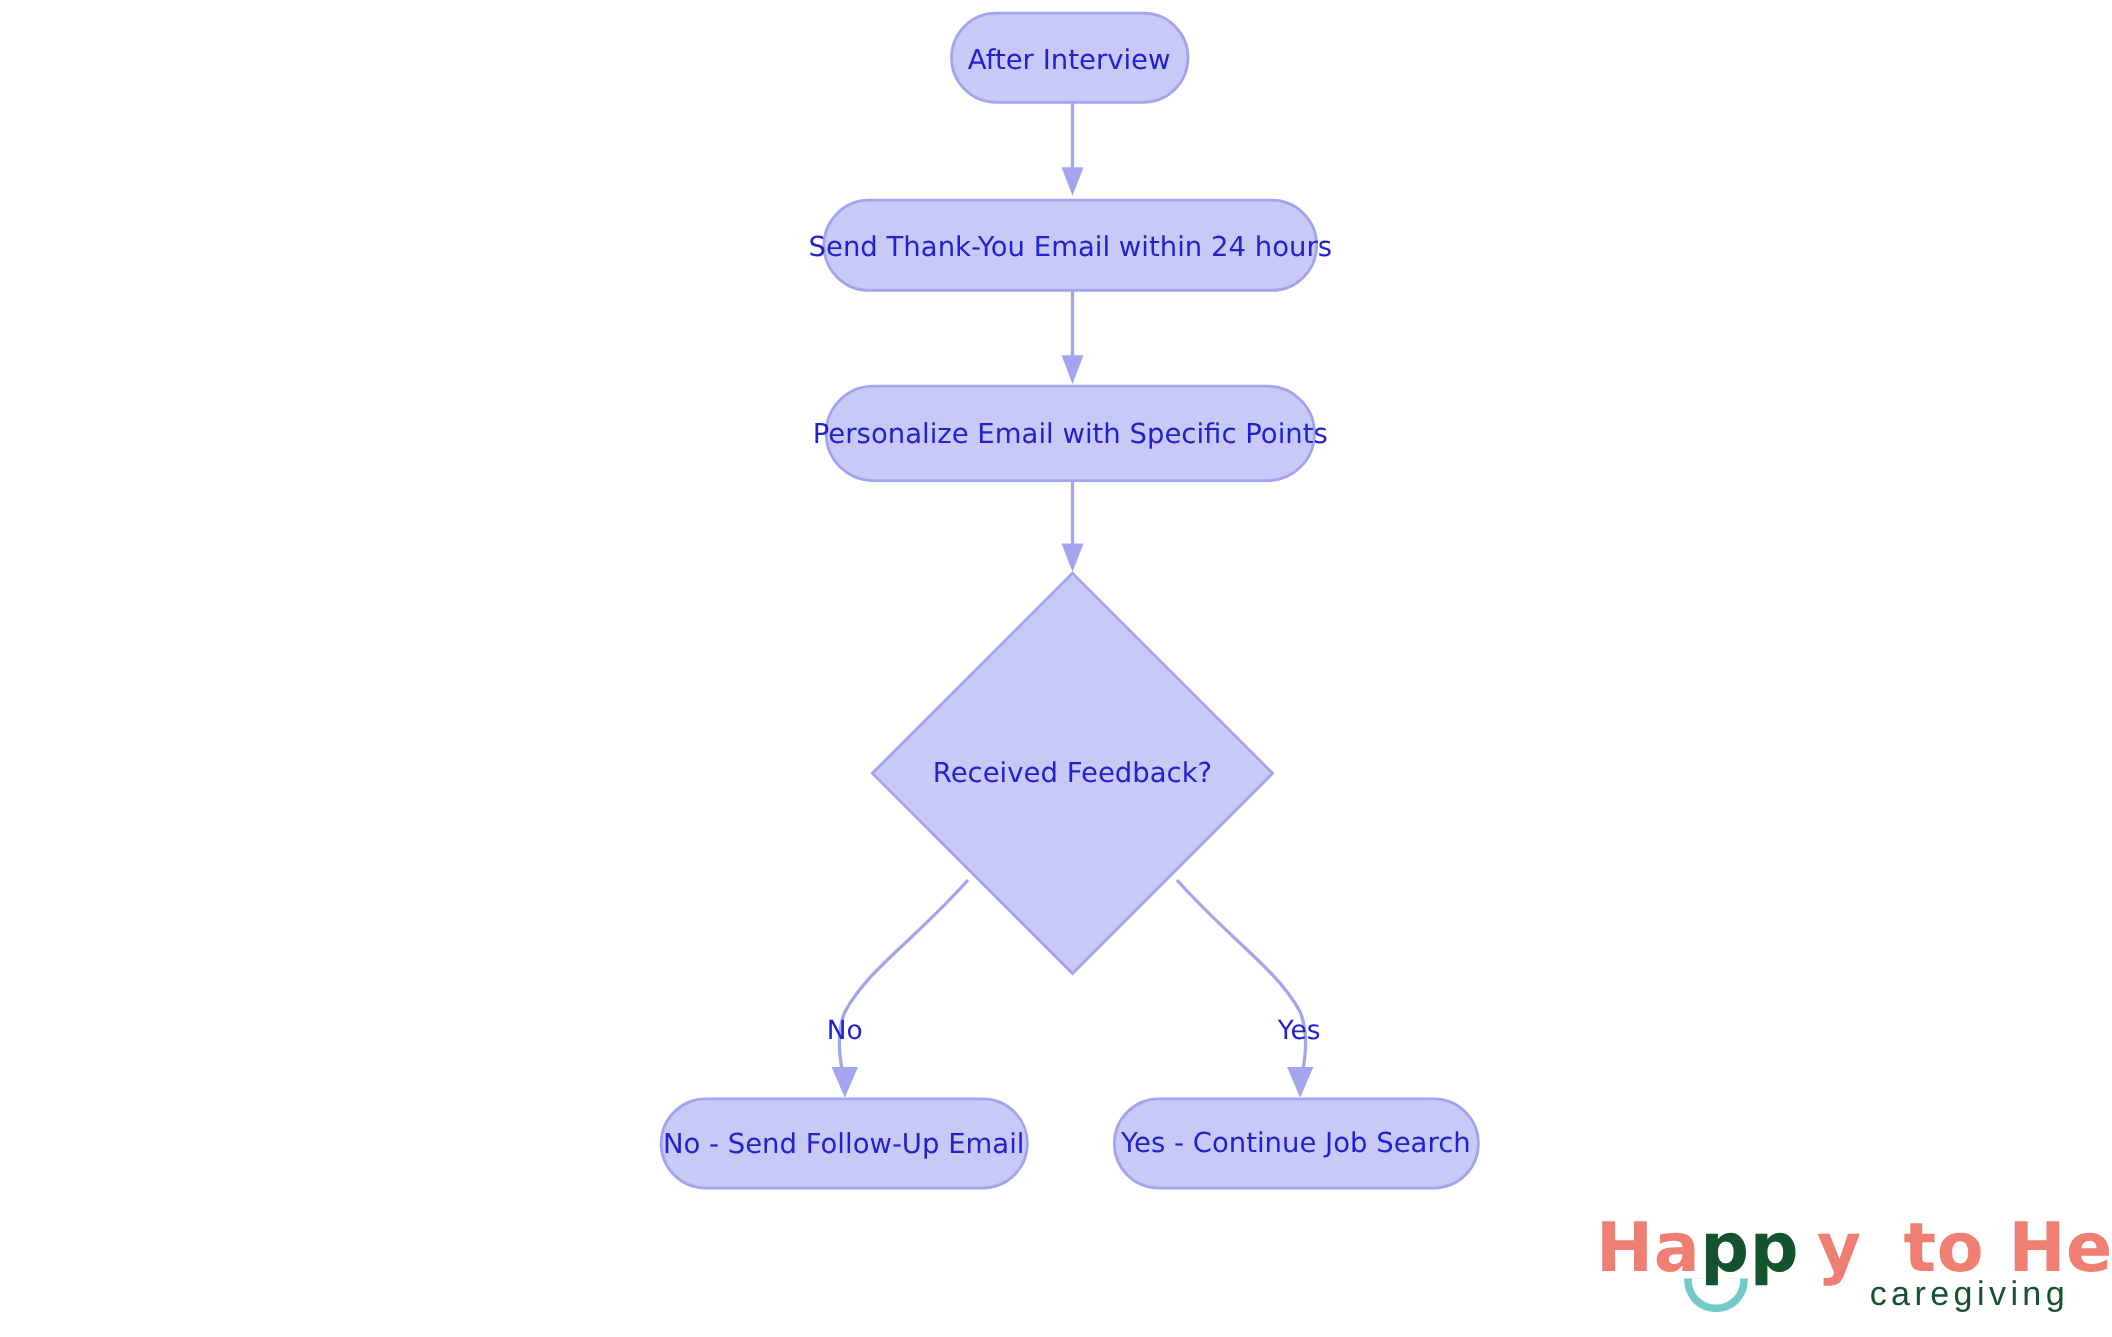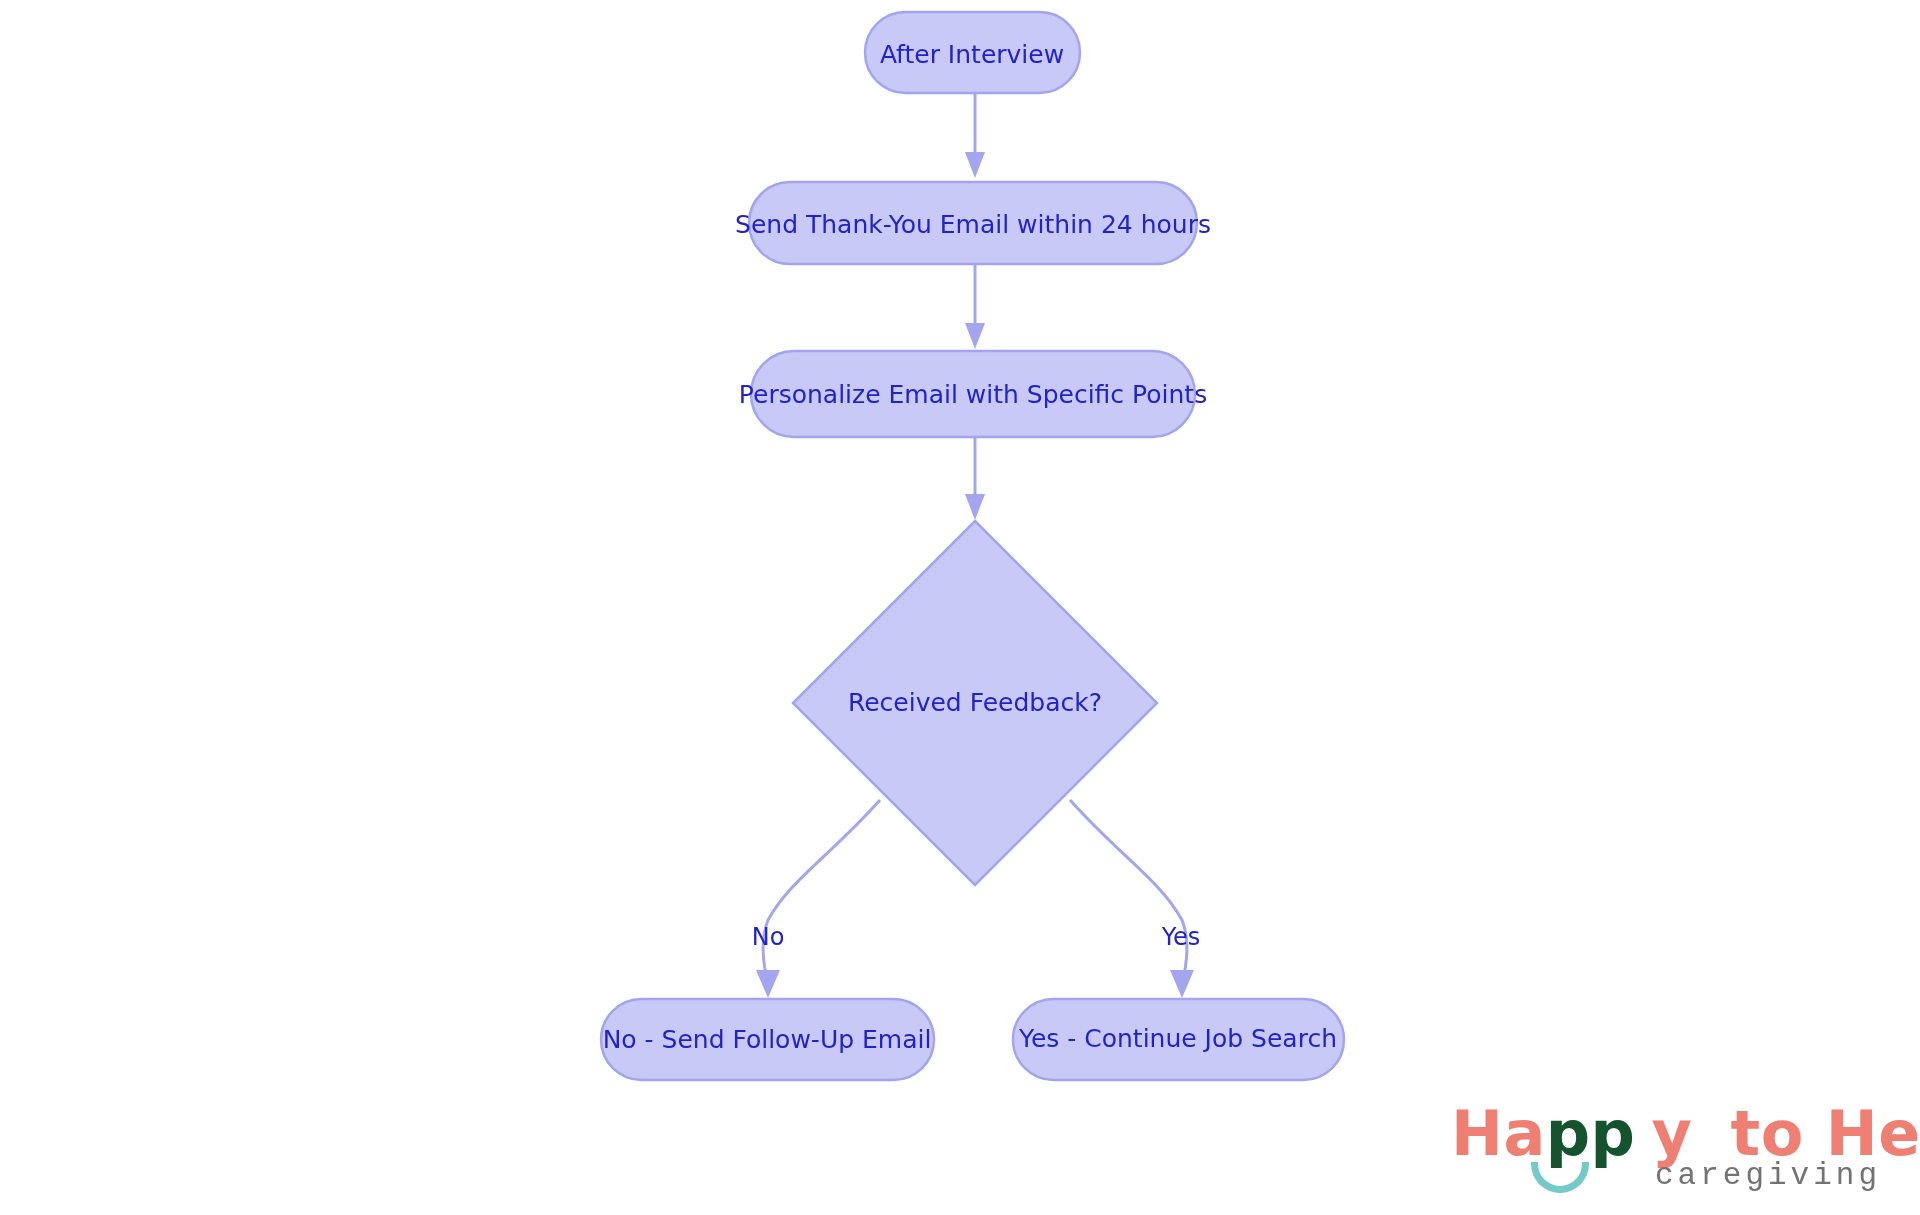--- a/index.html
+++ b/index.html
@@ -72,24 +72,24 @@
     letter-spacing: 0.5px;
     white-space: nowrap;
     line-height: 68px;
   }
   .logo-coral { color: #ee7f72; margin-left: 16px; }
   .logo-teal  { color: #14532d; }
   .logo-tagline {
     position: absolute;
     right: 4px;
     top: 58px;
-    font-family: Liberation Mono, monospace;
+    font-family: Liberation Sans, sans-serif;
     font-size: 31px;
     letter-spacing: 4px;
-    color: #737373;
+    color: #14532d;
     white-space: nowrap;
   }
   .logo-smile {
     position: absolute;
     left: 96px;
     top: 62px;
     width: 44px;
     height: 24px;
     border: 7px solid #73cac8;
     border-top: none;

